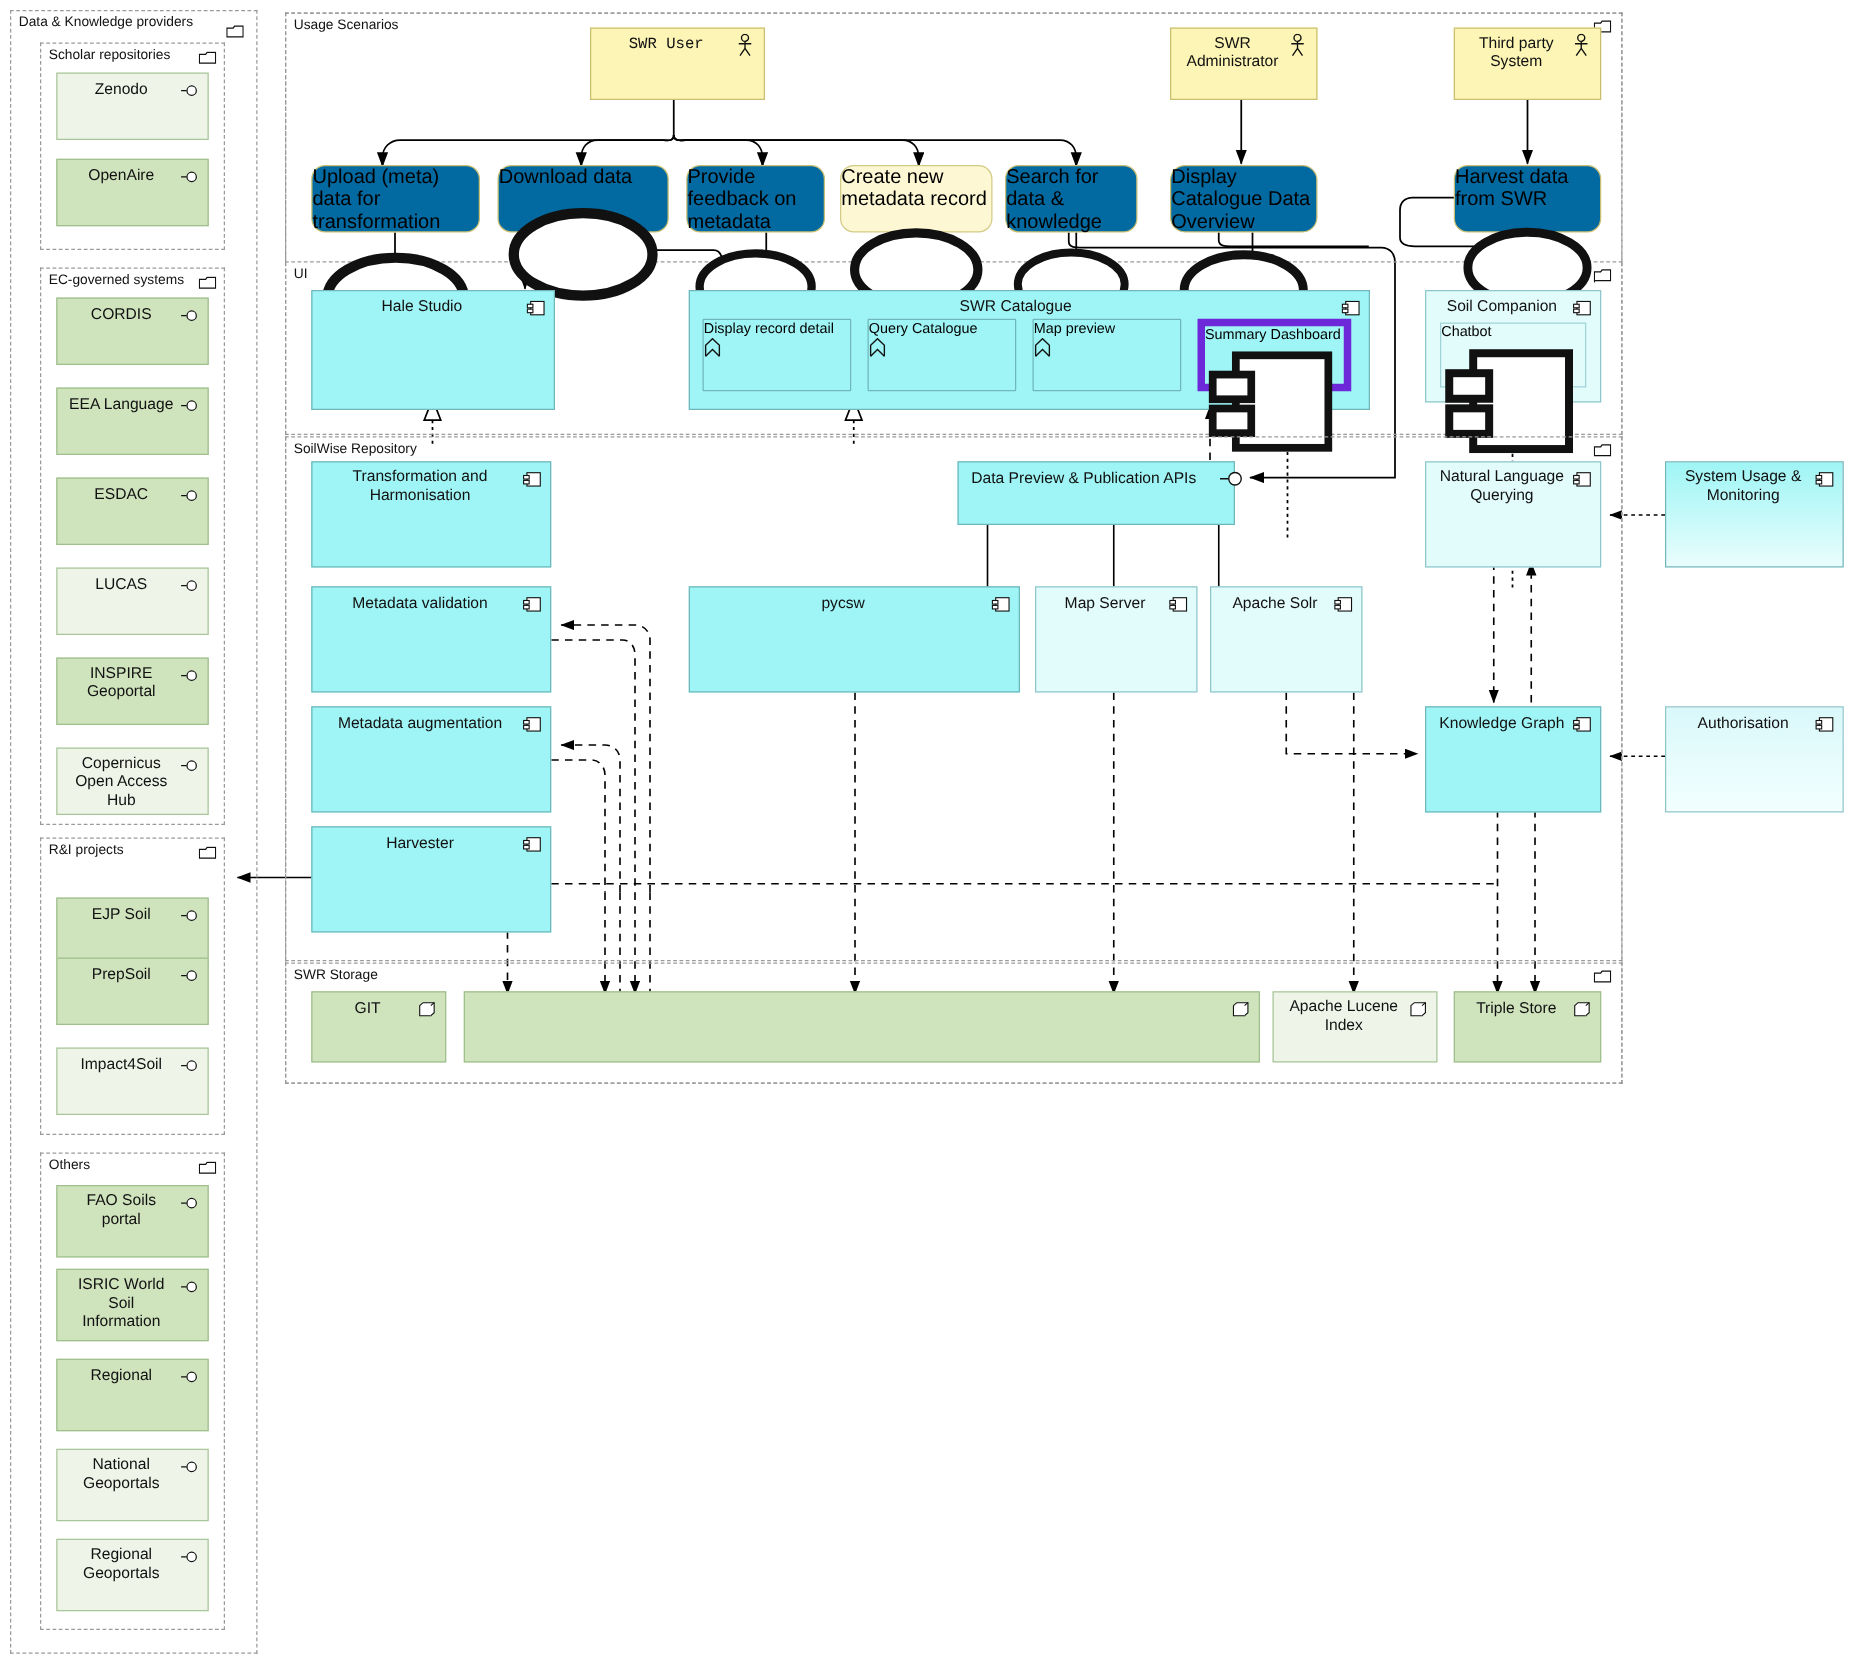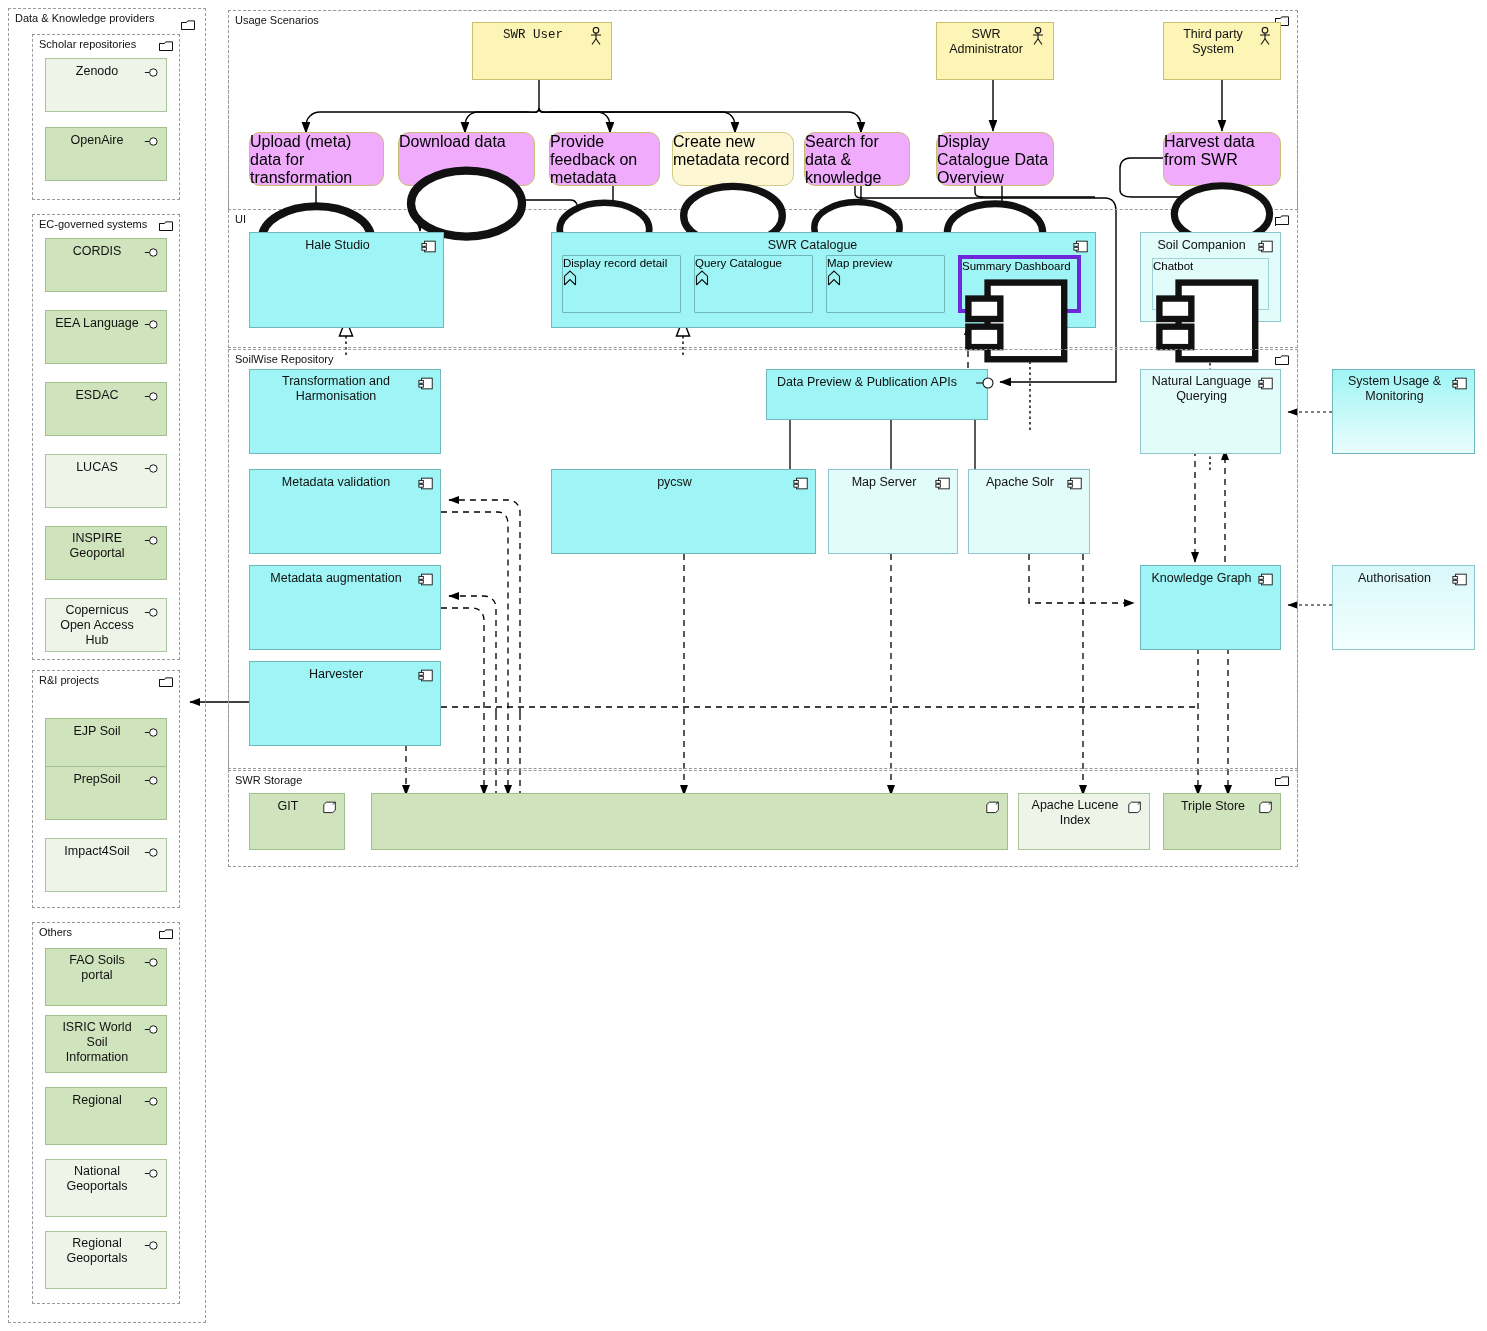--- a/index.html
+++ b/index.html
@@ -18,24 +18,24 @@
   .node .ntitle{position:absolute;left:8px;right:26px;top:5px;text-align:center;font-size:12.5px;line-height:15px;color:#111;}
   .node .ico{position:absolute;right:6px;top:6px;width:16px;height:15px;}
 
   .green-dark{background:#cfe3bd;border:1px solid #9fbf8c;}
   .green-light{background:#eef5e8;border:1px solid #a9c59a;}
   .cyan{background:#9ff5f5;border:1px solid #6fb7bb;}
   .cyan-light{background:#e2fbfb;border:1px solid #8fc6cc;}
   .cyan-grad{background:linear-gradient(180deg,#9ff5f5 0%,#eafdfd 100%);border:1px solid #6fb7bb;}
   .cyan-light-grad{background:linear-gradient(180deg,#d9f8fa 0%,#f3ffff 100%);border:1px solid #8fc6cc;}
   .yellow{background:#fdf5b5;border:1px solid #c9bf72;}
-  .usecase{background:#f0abfc;border:1px solid #c9bf72;border-radius:11px;}
+  .usecase{background:#0369a1;border:1px solid #c9bf72;border-radius:11px;}
   .usecase-light{background:#fdf8d3;border:1px solid #d3ca86;border-radius:11px;}
   .inner-round{background:transparent;border:1px solid #6fb7bb;border-radius:1px;}
-  .inner-rect{background:transparent;border:4px solid #6d28d9;}
+  .inner-rect{background:transparent;border:6px solid #6d28d9;}
   .inner-rect-lt{background:#e2fbfb;border:1px solid #9fd3d8;}
 
   .ntitle.multi{top:4px;}
   svg.edges{position:absolute;left:0;top:0;width:1487px;height:1331px;pointer-events:none;}
 </style>
 </head>
 <body>
 
 <div id="canvas">
 
@@ -521,21 +521,21 @@
     </svg>
   </div>
 
   <div class="abs group" style="left:228px;top:770px;width:1070px;height:97px;">
     <div class="glabel">SWR Storage</div>
     <svg class="folder-ico" style="left:1046px;top:5px;" viewBox="0 0 14 11">
       <path d="M0.5,2.5 h5 l1.2,-1.6 h6.8 v8.6 h-13 z M0.5,2.5 v6.9" fill="none" stroke="#111" stroke-width="1"></path>
     </svg>
   </div>
 
-  <div class="abs node green-dark" style="left:249px;top:793px;width:96px;height:57px;">
+  <div class="abs node green-dark" style="left:249px;top:793px;width:108px;height:57px;">
     <div class="ntitle">GIT</div>
     <svg class="ico" viewBox="0 0 18 15">
       <path d="M2,4.2 h10 v9 h-10 z" fill="#fff" stroke="#111" stroke-width="1"></path>
       <path d="M2,4.2 L5,1.5 h10 v9 L12,13.2" fill="#fff" stroke="#111" stroke-width="1"></path>
       <path d="M12,4.2 L15,1.5" fill="none" stroke="#111" stroke-width="1"></path>
     </svg>
   </div>
   <div class="abs node green-dark" style="left:371px;top:793px;width:637px;height:57px;">
     <svg class="ico" viewBox="0 0 18 15">
       <path d="M2,4.2 h10 v9 h-10 z" fill="#fff" stroke="#111" stroke-width="1"></path>

